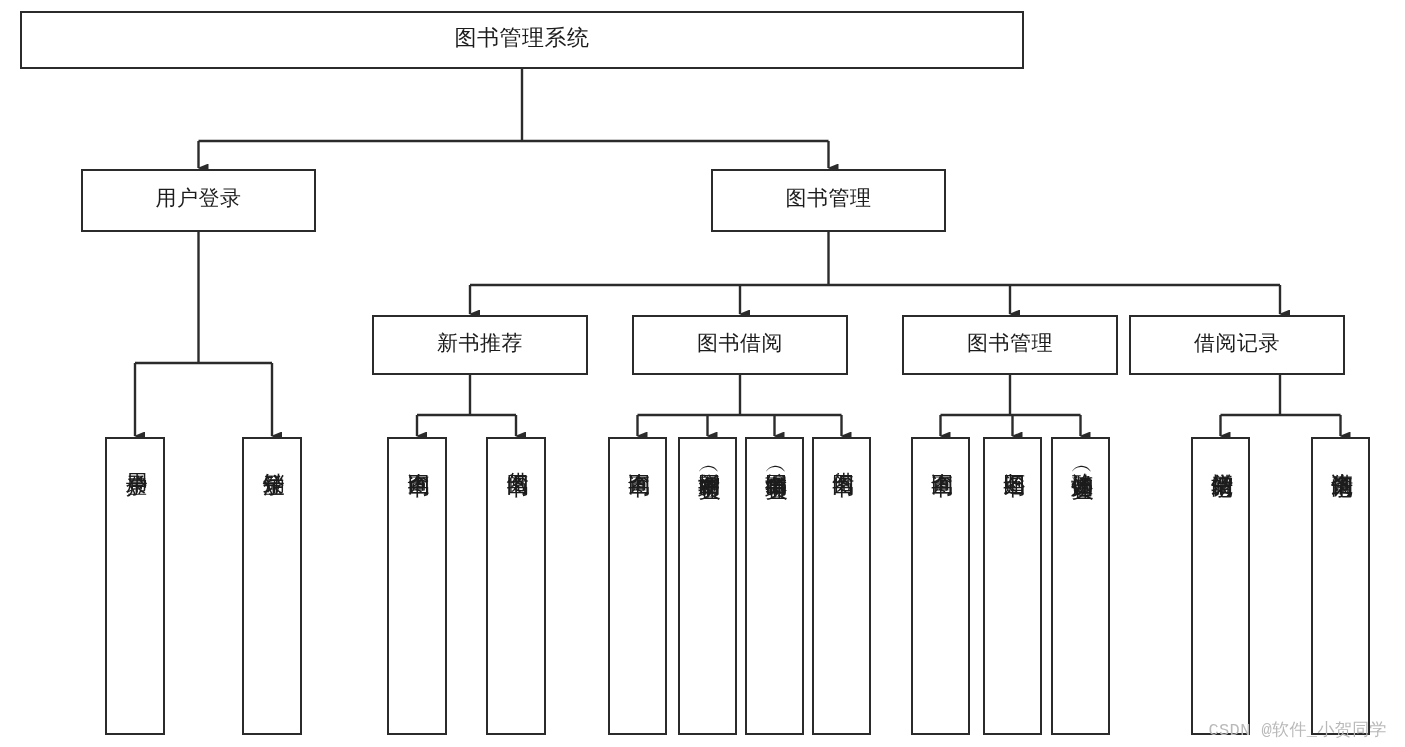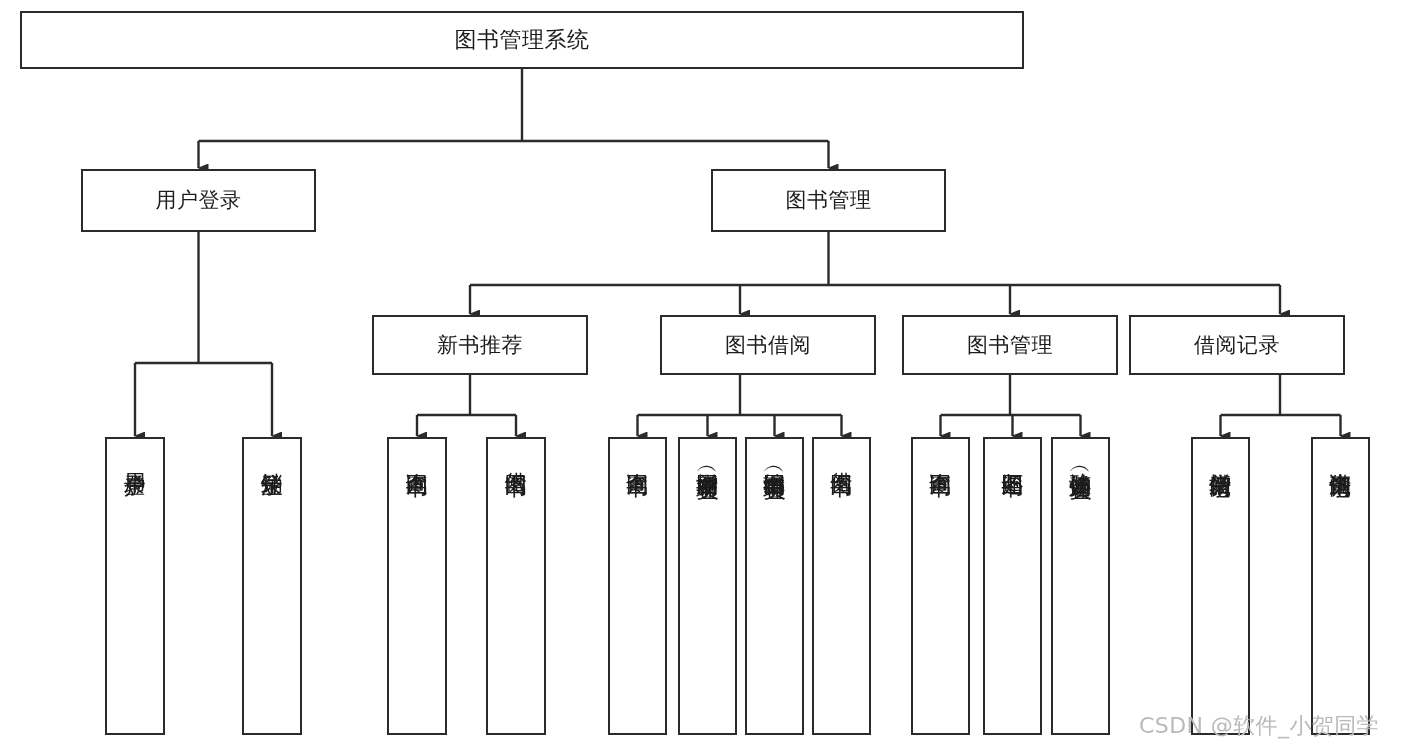--- a/index.html
+++ b/index.html
@@ -7,20 +7,21 @@
   body{
     font-family:"DejaVu Sans","Liberation Sans",sans-serif;
     color:#1a1a1a;
   }
   #canvas{
     position:relative;
     width:1405px;
     height:747px;
     background:#ffffff;
     overflow:hidden;
+    font-family:Liberation Mono, monospace;
   }
   #edges{
     position:absolute;
     left:0; top:0;
     width:1405px; height:747px;
     pointer-events:none;
   }
   .node{
     position:absolute;
     background:#ffffff;
@@ -50,23 +51,23 @@
     text-orientation:upright;
     white-space:normal;
     font-size:22px;
     line-height:1.06;
     letter-spacing:1px;
     max-height:100%;
   }
   .node.root .node-label{font-size:22px;}
   .watermark{
     position:absolute;
-    right:26px;
+    right:18px;
     bottom:6px;
-    font-size:22px;
+    font-size:17px;
     color:#b9b9b9;
     letter-spacing:0.4px;
     white-space:nowrap;
     z-index:5;
     user-select:none;
   }
 </style>
 </head>
 <body>
 
@@ -121,21 +122,21 @@
       </div>
       <div class="node" style="left: 81px; top: 169px; width: 235px; height: 63px;">
         <span class="node-label">用户登录</span>
       </div>
       <div class="node" style="left: 711px; top: 169px; width: 235px; height: 63px; justify-content: center;">
         <span class="node-label">图书管理</span>
       </div>
       <div class="node" style="left: 372px; top: 315px; width: 216px; height: 60px;">
         <span class="node-label">新书推荐</span>
       </div>
-      <div class="node" style="left: 660px; top: 315px; width: 216px; height: 60px;">
+      <div class="node" style="left: 632px; top: 315px; width: 216px; height: 60px;">
         <span class="node-label">图书借阅</span>
       </div>
       <div class="node" style="left: 902px; top: 315px; width: 216px; height: 60px;">
         <span class="node-label">图书管理</span>
       </div>
       <div class="node" style="left: 1129px; top: 315px; width: 216px; height: 60px;">
         <span class="node-label">借阅记录</span>
       </div>
       <div class="node leaf" style="left: 105px; top: 437px; width: 60px; height: 298px;">
         <span class="node-label">用户登录</span>

